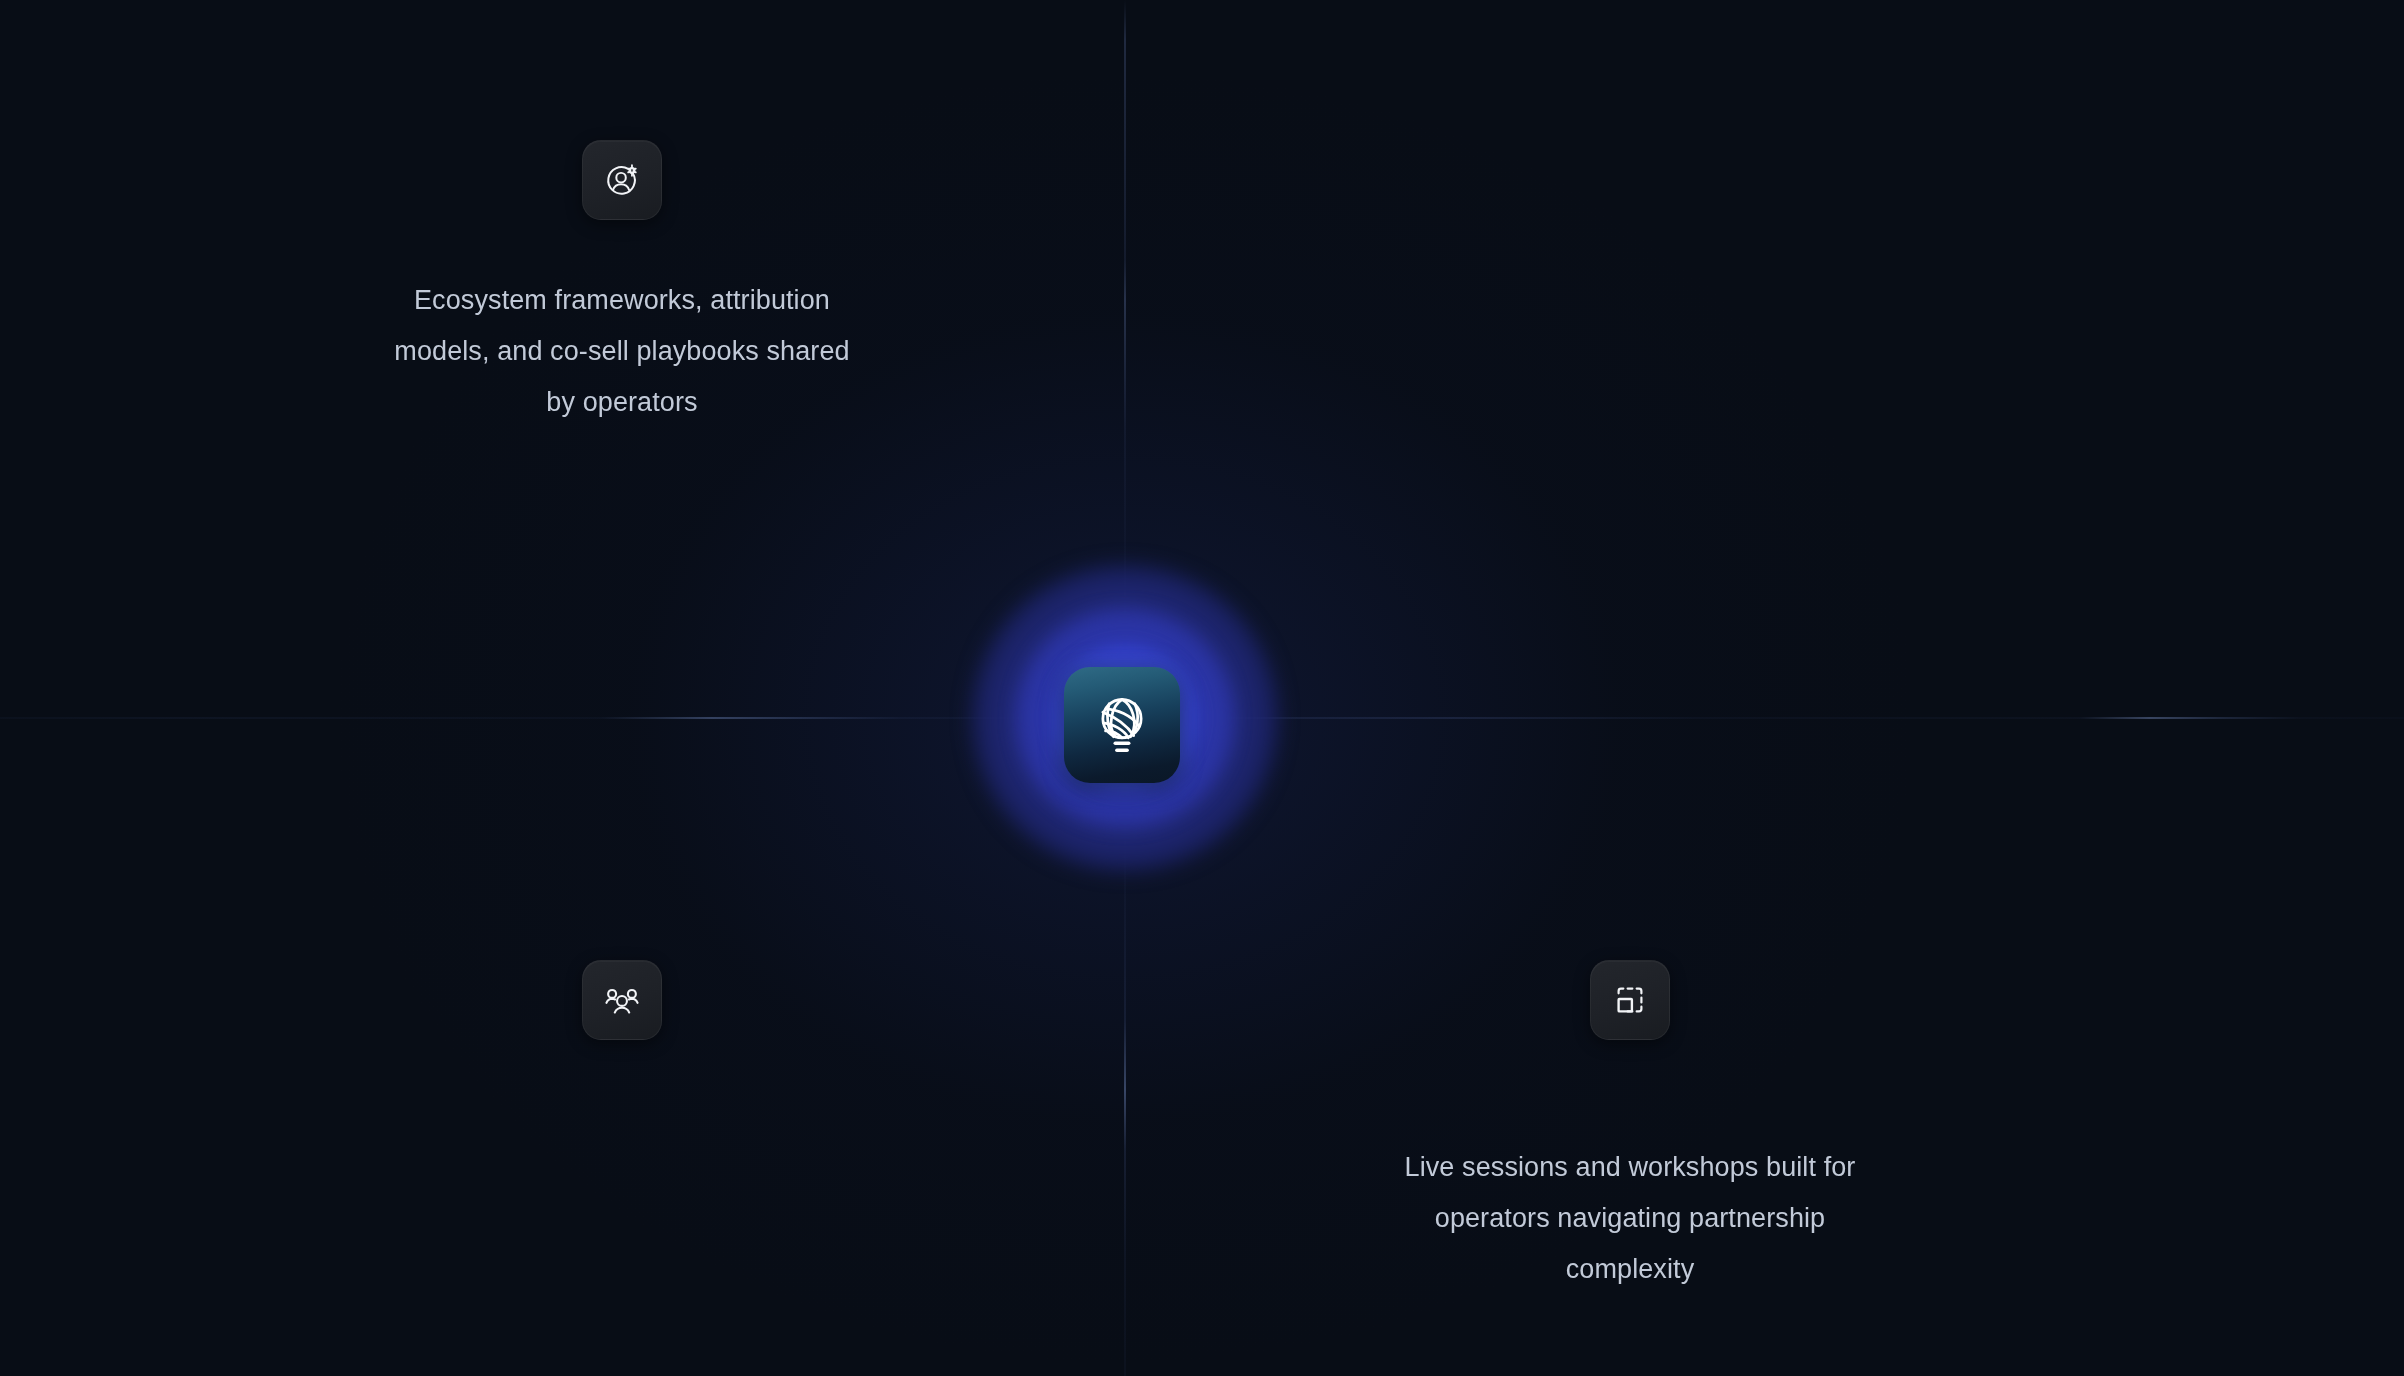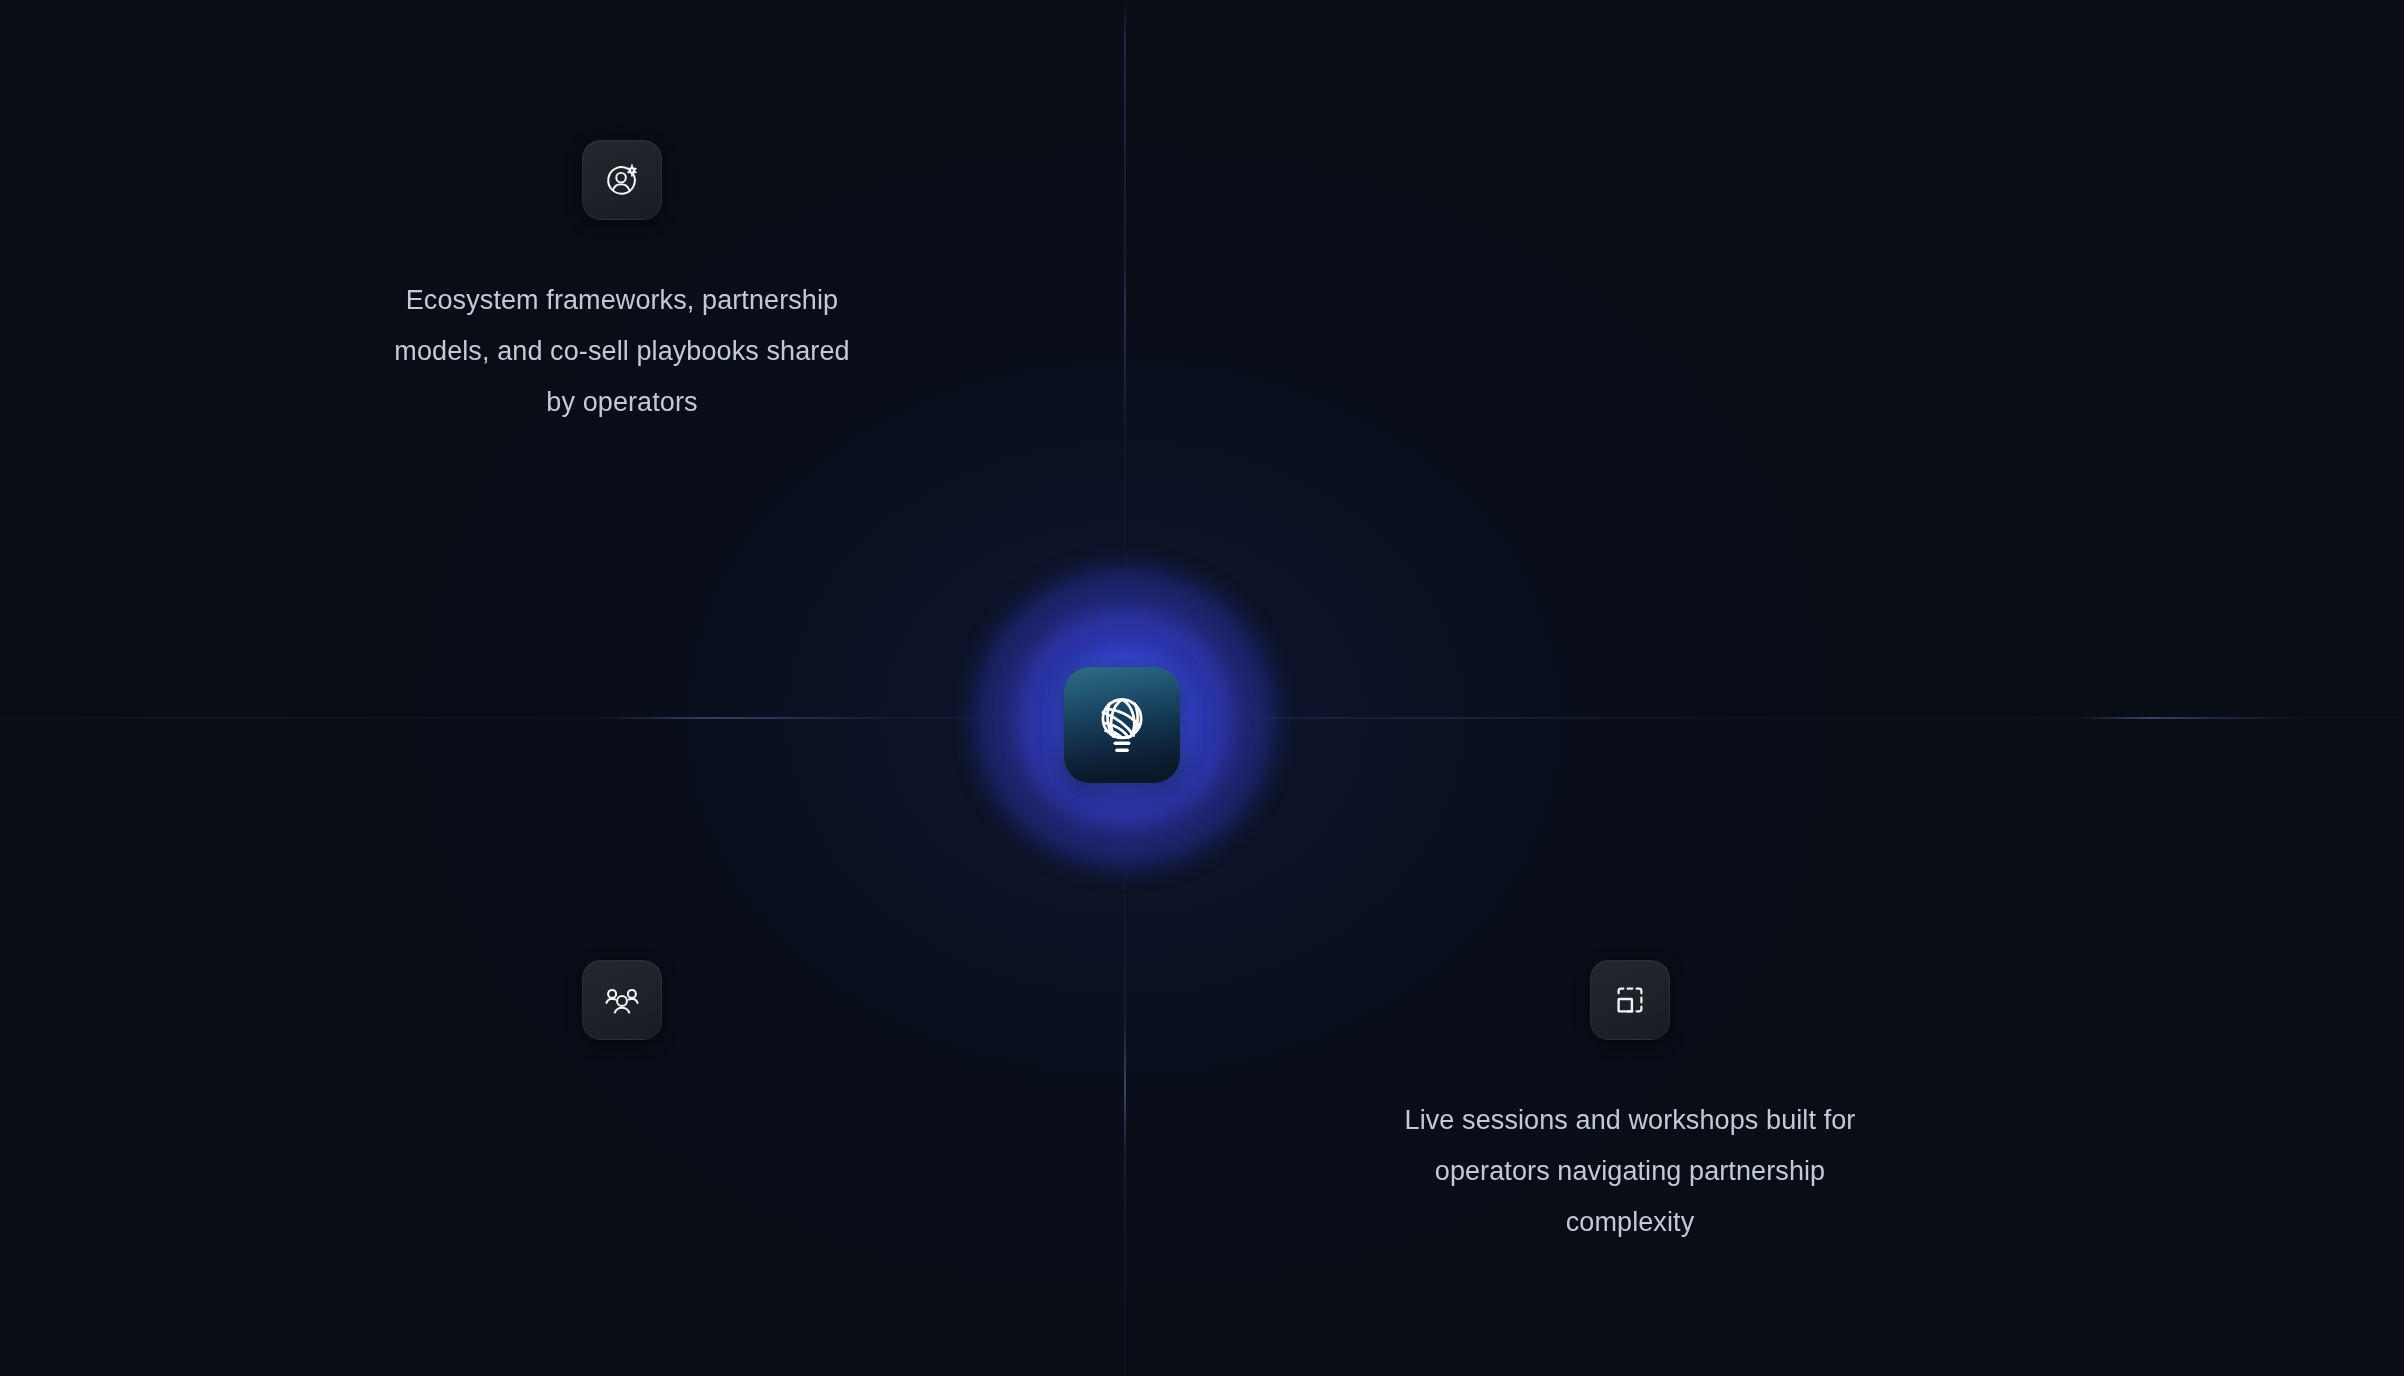--- a/index.html
+++ b/index.html
@@ -130,21 +130,21 @@
   
   .quad {
     position: absolute;
     display: flex;
     flex-direction: column;
     align-items: center;
   }
   .quad-tl { left: 322px;  top: 140px; width: 600px; }
   .quad-tr { left: 1330px; top: 140px; width: 600px; }
   .quad-bl { left: 322px;  top: 960px; width: 600px; }
-  .quad-br { left: 1330px; top: 960px; width: 600px; }
+  .quad-br { left: 1330px; top: 960px; width: 600px; gap: 47px; }
 
   .icon-tile {
     width: 78px;
     height: 78px;
     border-radius: 19px;
     background: linear-gradient(160deg, #23262c 0%, #1e2127 55%, #191c21 100%);
     border: 1px solid rgba(255,255,255,0.055);
     box-shadow: 0 4px 16px rgba(0,0,0,0.45), inset 0 1px 0 rgba(255,255,255,0.035);
     display: flex;
     align-items: center;
@@ -202,21 +202,21 @@
       <span>
         <svg width="38" height="38" viewBox="0 0 40 40" fill="none" stroke="#f2f4f7" stroke-width="2.1" stroke-linecap="round" stroke-linejoin="round">
           <path d="M31.5 13.2 A 14 14 0 1 1 26.5 8.3"></path>
           <circle cx="19" cy="17.5" r="5"></circle>
           <path d="M10.5 30.5 a 9 9 0 0 1 17 0"></path>
           <path d="M30.5 4.5 l0 3 M30.5 12.5 l0 3 M26.5 8 l2.6 1.2 M31.9 10.8 l2.6 1.2 M34.5 8 l-2.6 1.2 M29.1 10.8 l-2.6 1.2" stroke-width="1.9"></path>
           <circle cx="30.5" cy="10" r="2.6"></circle>
         </svg>
       </span>
     </div>
-    <div class="quad-text">Ecosystem frameworks, partnership
+    <div class="quad-text">Ecosystem frameworks, attribution
 models, and co-sell playbooks shared
 by operators</div>
   </div>
 
 
   <div class="quad quad-bl">
     <div class="icon-tile">
       <span>
         <svg width="38" height="38" viewBox="0 0 40 40" fill="none" stroke="#f2f4f7" stroke-width="2.2" stroke-linecap="round" stroke-linejoin="round">
           <circle cx="20" cy="21" r="5.2"></circle>

